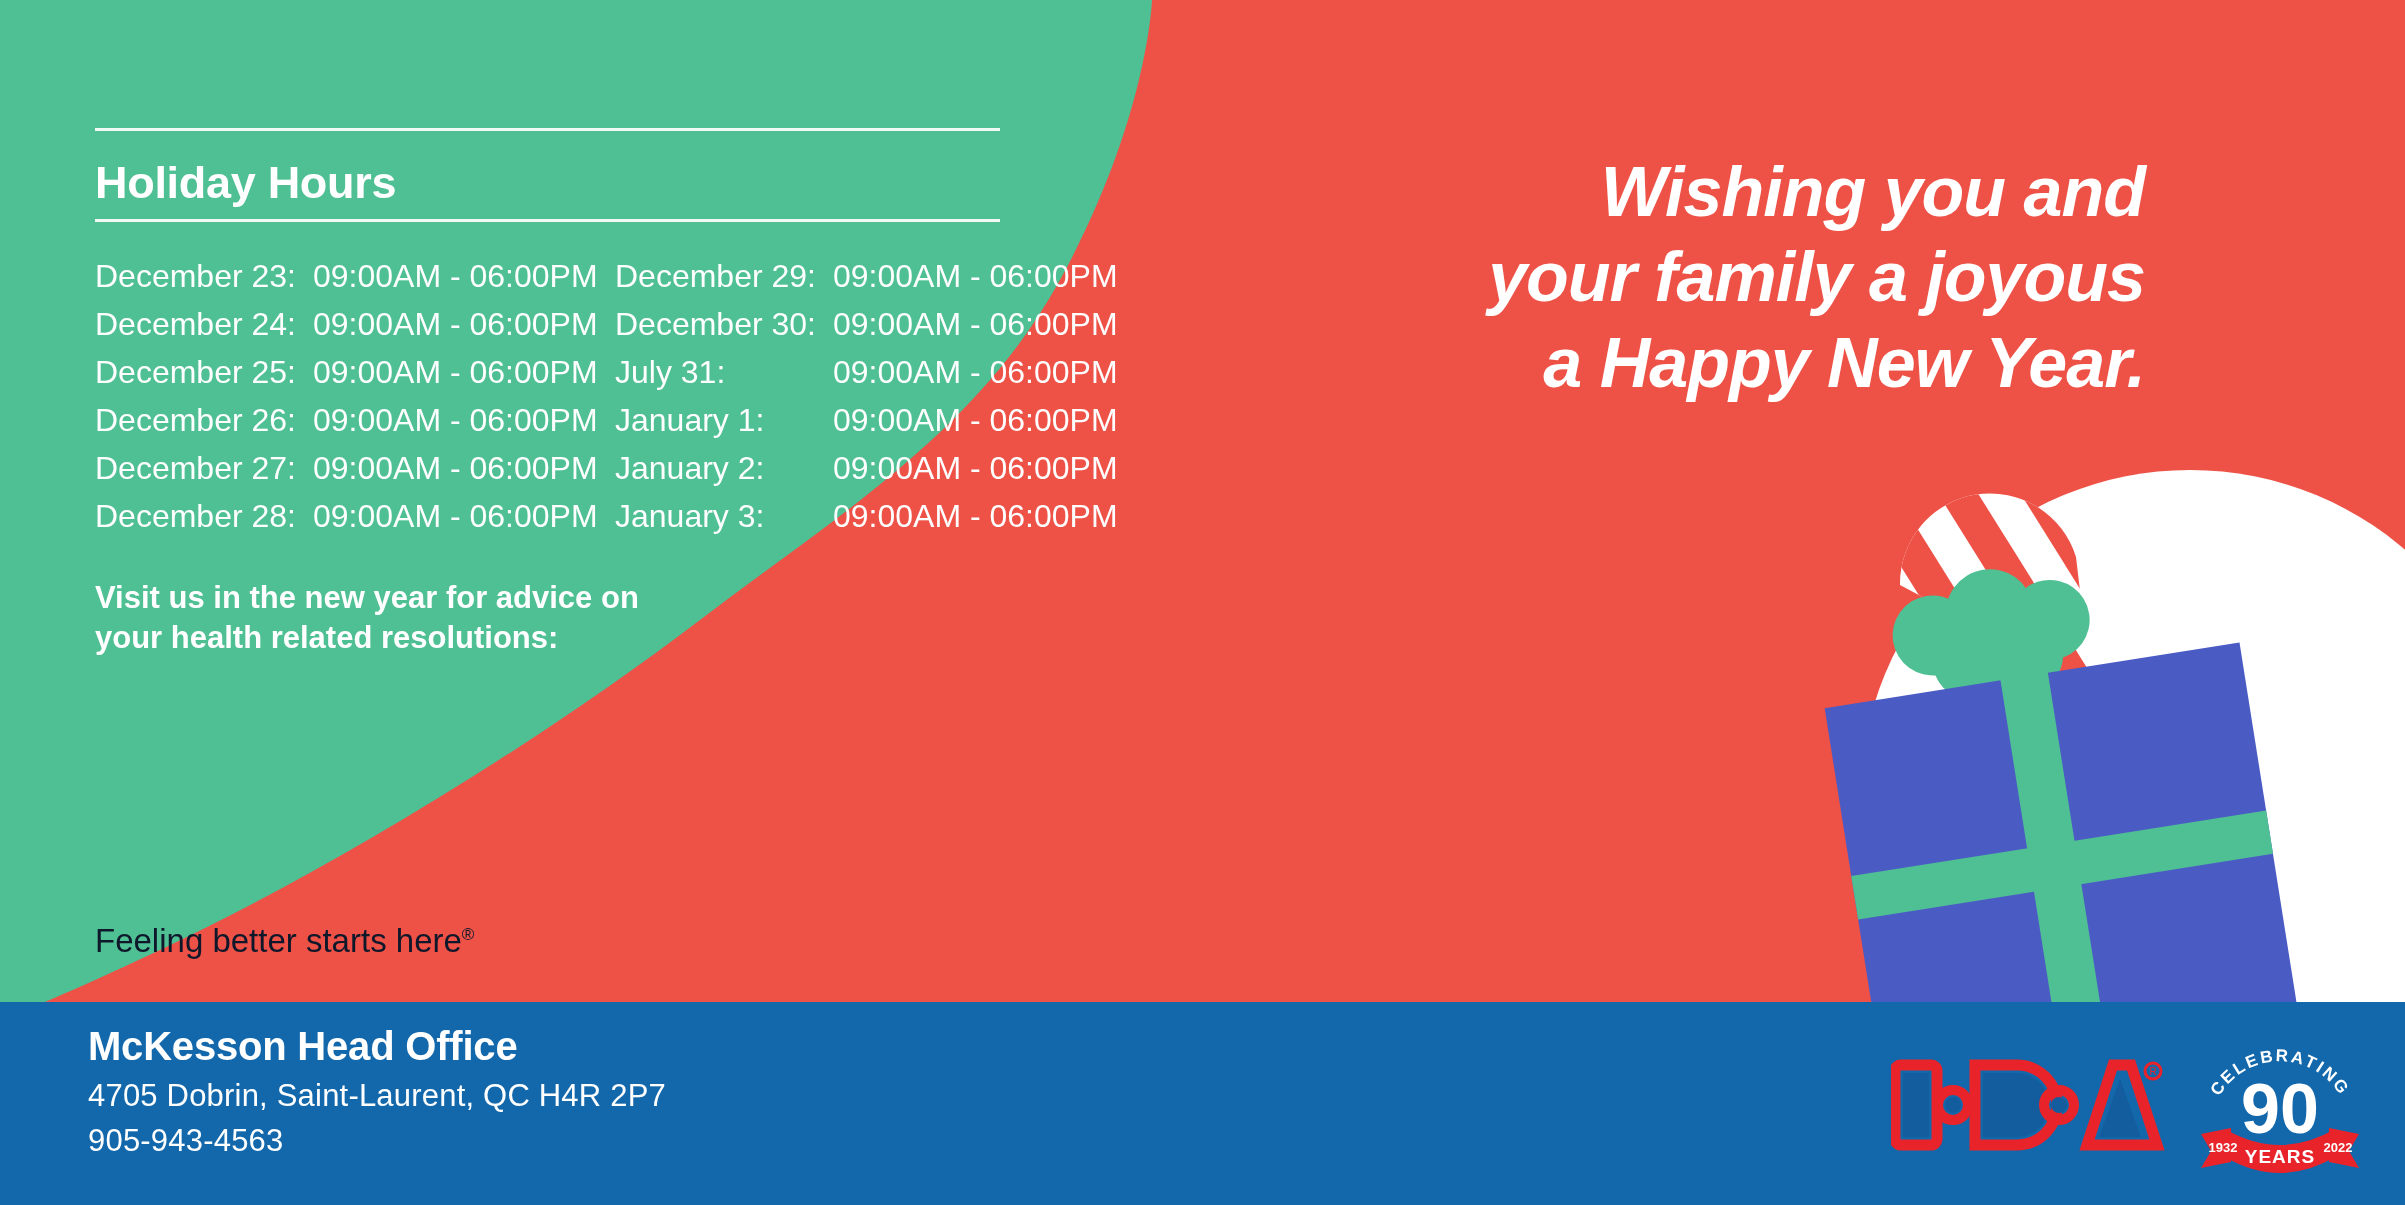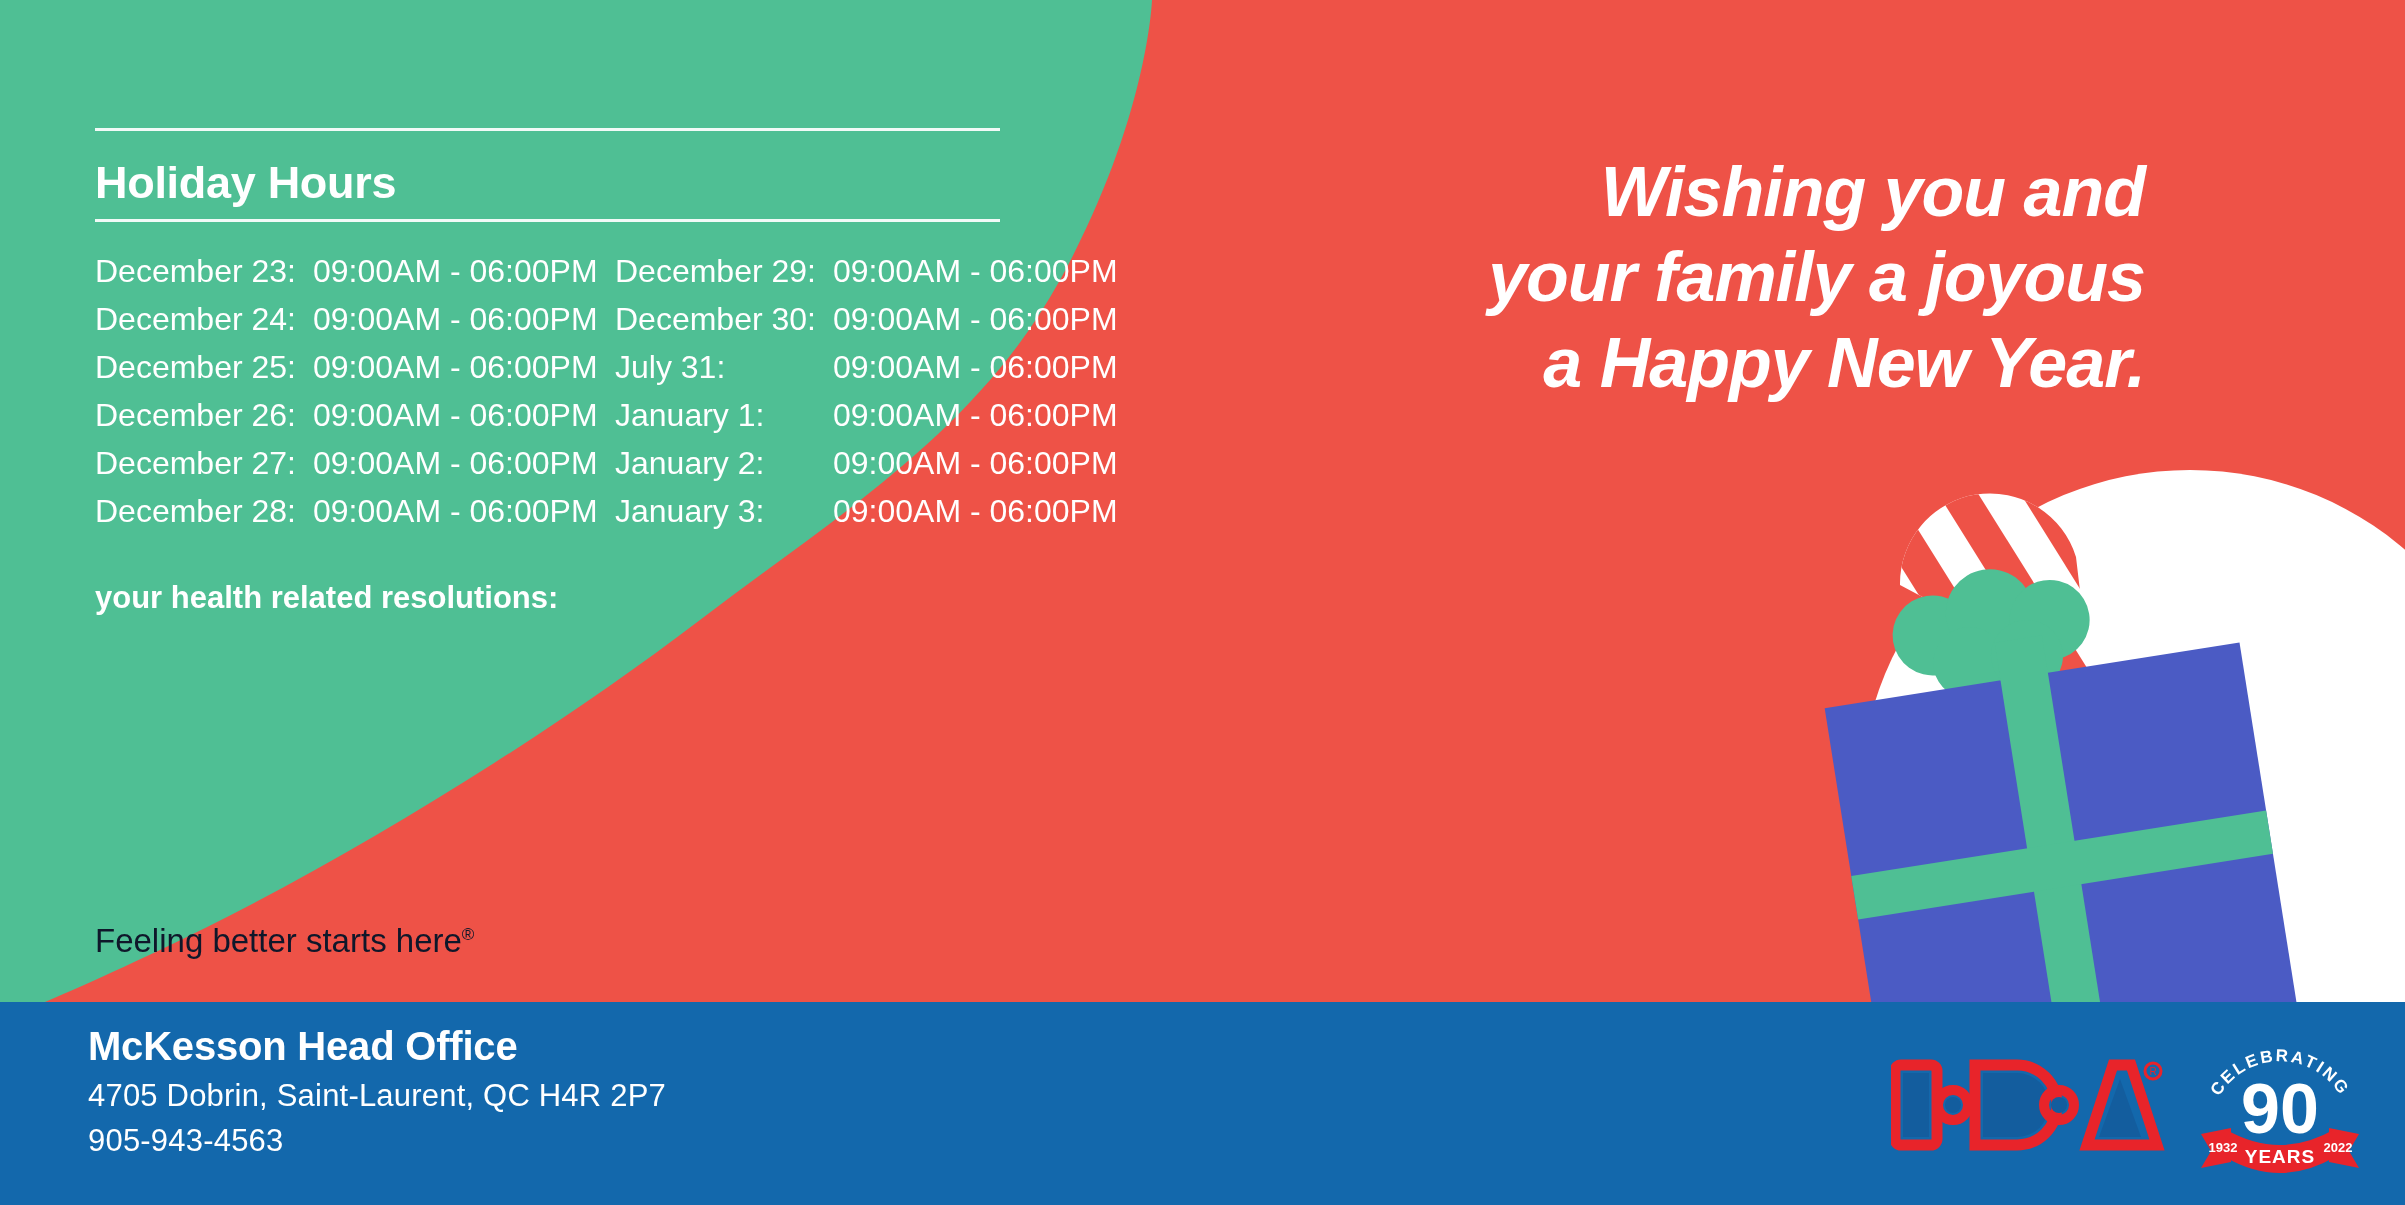--- a/index.html
+++ b/index.html
@@ -33,21 +33,21 @@
     letter-spacing:-.3px;padding:7px 0 4px 0;
     font-stretch:condensed;
     margin-top:19px;
   }
   .hours-grid{
     margin-top:25px;
     display:grid;grid-template-columns:520px 520px;
     column-gap:0px;row-gap:0px;
   }
   .hour-row{
-    display:flex;align-items:center;
+    display:flex;align-items:flex-end;
     height:48px;
     color:#ffffff;font-size:32px;
     white-space:nowrap;
   }
   .hour-row .d{width:218px;flex:none;}
   .hour-row .t{flex:none;}
 
   .visit-note{
     position:absolute;left:0;top:578px;width:760px;
     color:#ffffff;font-size:31px;font-weight:bold;line-height:1.28;
@@ -152,20 +152,21 @@
           <span class="t">09:00AM - 06:00PM</span>
         </div>
         <div class="hour-row">
           <span class="d">January 3:</span>
           <span class="t">09:00AM - 06:00PM</span>
         </div>
       </div>
     </div>
 
     <div class="visit-note">
+      <div>Visit us in the new year for advice on</div>
       <div>your health related resolutions:</div>
     </div>
   </div>
 
   <div class="tagline">
     <span>Feeling better starts here</span><sup>®</sup>
   </div>
 
   <div class="greeting">
     <span class="gl">Wishing you and</span>

